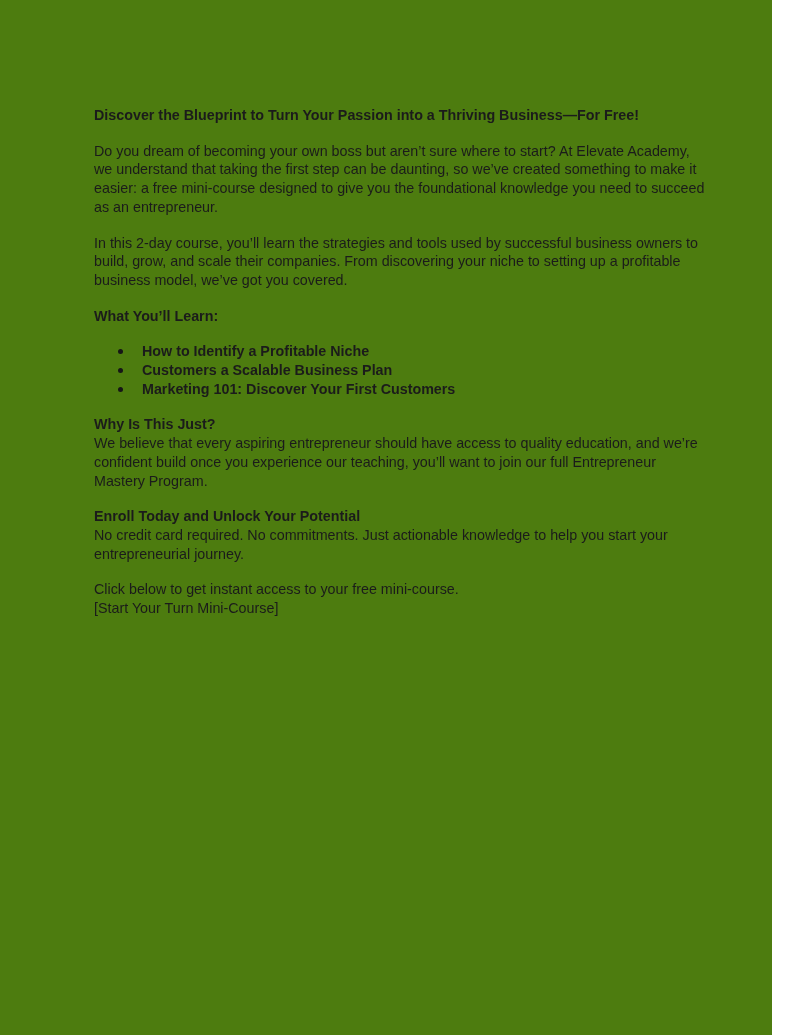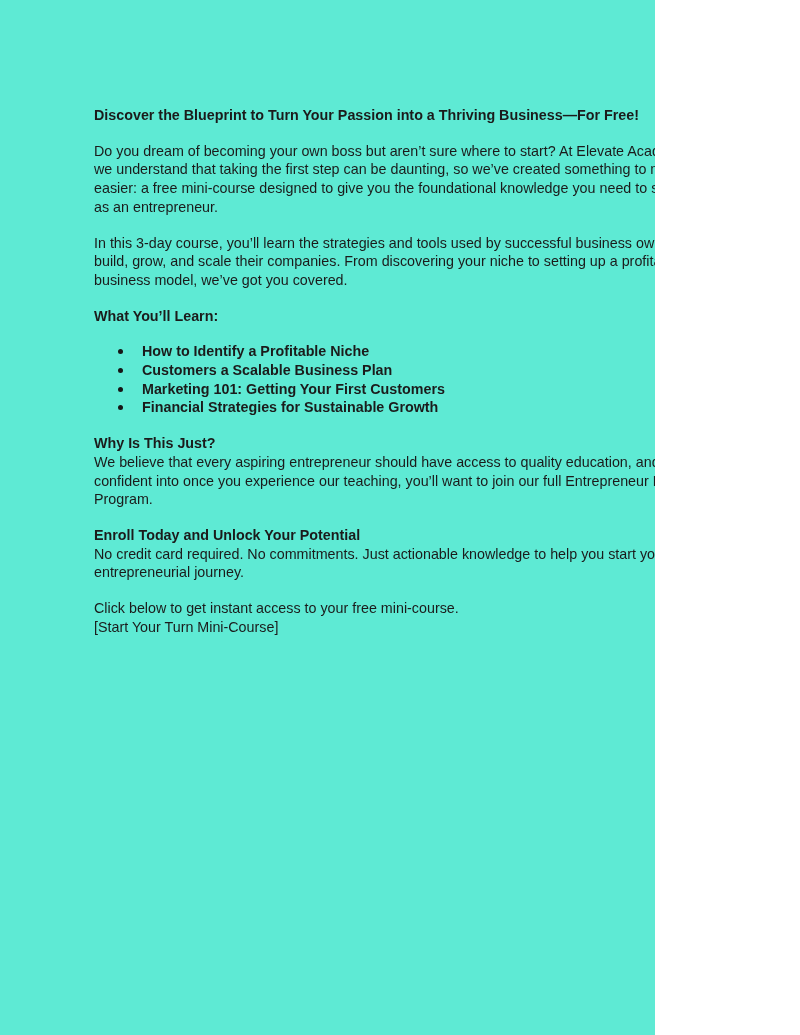--- a/index.html
+++ b/index.html
@@ -2,23 +2,23 @@
 <html><head>
 <meta charset="utf-8">
 <style>
   html, body {
     margin: 0;
     padding: 0;
     background: #ffffff;
   }
   .page {
     position: relative;
-    width: 655px;
+    width: 772px;
     height: 1035px;
-    background: #5eead4;
+    background: #4d7c0f;
     overflow: hidden;
     box-sizing: border-box;
   }
   .doc-content {
     position: absolute;
     top: 106px;
     left: 94px;
     width: 612px;
     font-family: "Liberation Sans", sans-serif;
     font-size: 14.3px;
@@ -62,34 +62,33 @@
 </head>
 <body>
 
 <div class="page">
   <div class="doc-content">
 
     <p class="block bold">Discover the Blueprint to Turn Your Passion into a Thriving Business—For Free!</p>
 
     <p class="block">Do you dream of becoming your own boss but aren’t sure where to start? At Elevate Academy, we understand that taking the first step can be daunting, so we’ve created something to make it easier: a free mini-course designed to give you the foundational knowledge you need to succeed as an entrepreneur.</p>
 
-    <p class="block">In this 3-day course, you’ll learn the strategies and tools used by successful business owners to build, grow, and scale their companies. From discovering your niche to setting up a profitable business model, we’ve got you covered.</p>
+    <p class="block">In this 2-day course, you’ll learn the strategies and tools used by successful business owners to build, grow, and scale their companies. From discovering your niche to setting up a profitable business model, we’ve got you covered.</p>
 
     <p class="block bold">What You’ll Learn:</p>
 
     <ul class="bullet-list">
       <li>How to Identify a Profitable Niche</li>
       <li>Customers a Scalable Business Plan</li>
-      <li>Marketing 101: Getting Your First Customers</li>
-      <li>Financial Strategies for Sustainable Growth</li>
+      <li>Marketing 101: Discover Your First Customers</li>
     </ul>
 
     <div class="block">
       <p class="bold">Why Is This Just?</p>
-      <p>We believe that every aspiring entrepreneur should have access to quality education, and we’re confident into once you experience our teaching, you’ll want to join our full Entrepreneur Mastery Program.</p>
+      <p>We believe that every aspiring entrepreneur should have access to quality education, and we’re confident build once you experience our teaching, you’ll want to join our full Entrepreneur Mastery Program.</p>
     </div>
 
     <div class="block">
       <p class="bold">Enroll Today and Unlock Your Potential</p>
       <p>No credit card required. No commitments. Just actionable knowledge to help you start your entrepreneurial journey.</p>
     </div>
 
     <div class="block">
       <p>Click below to get instant access to your free mini-course.</p>
       <p>[Start Your Turn Mini-Course]</p>

